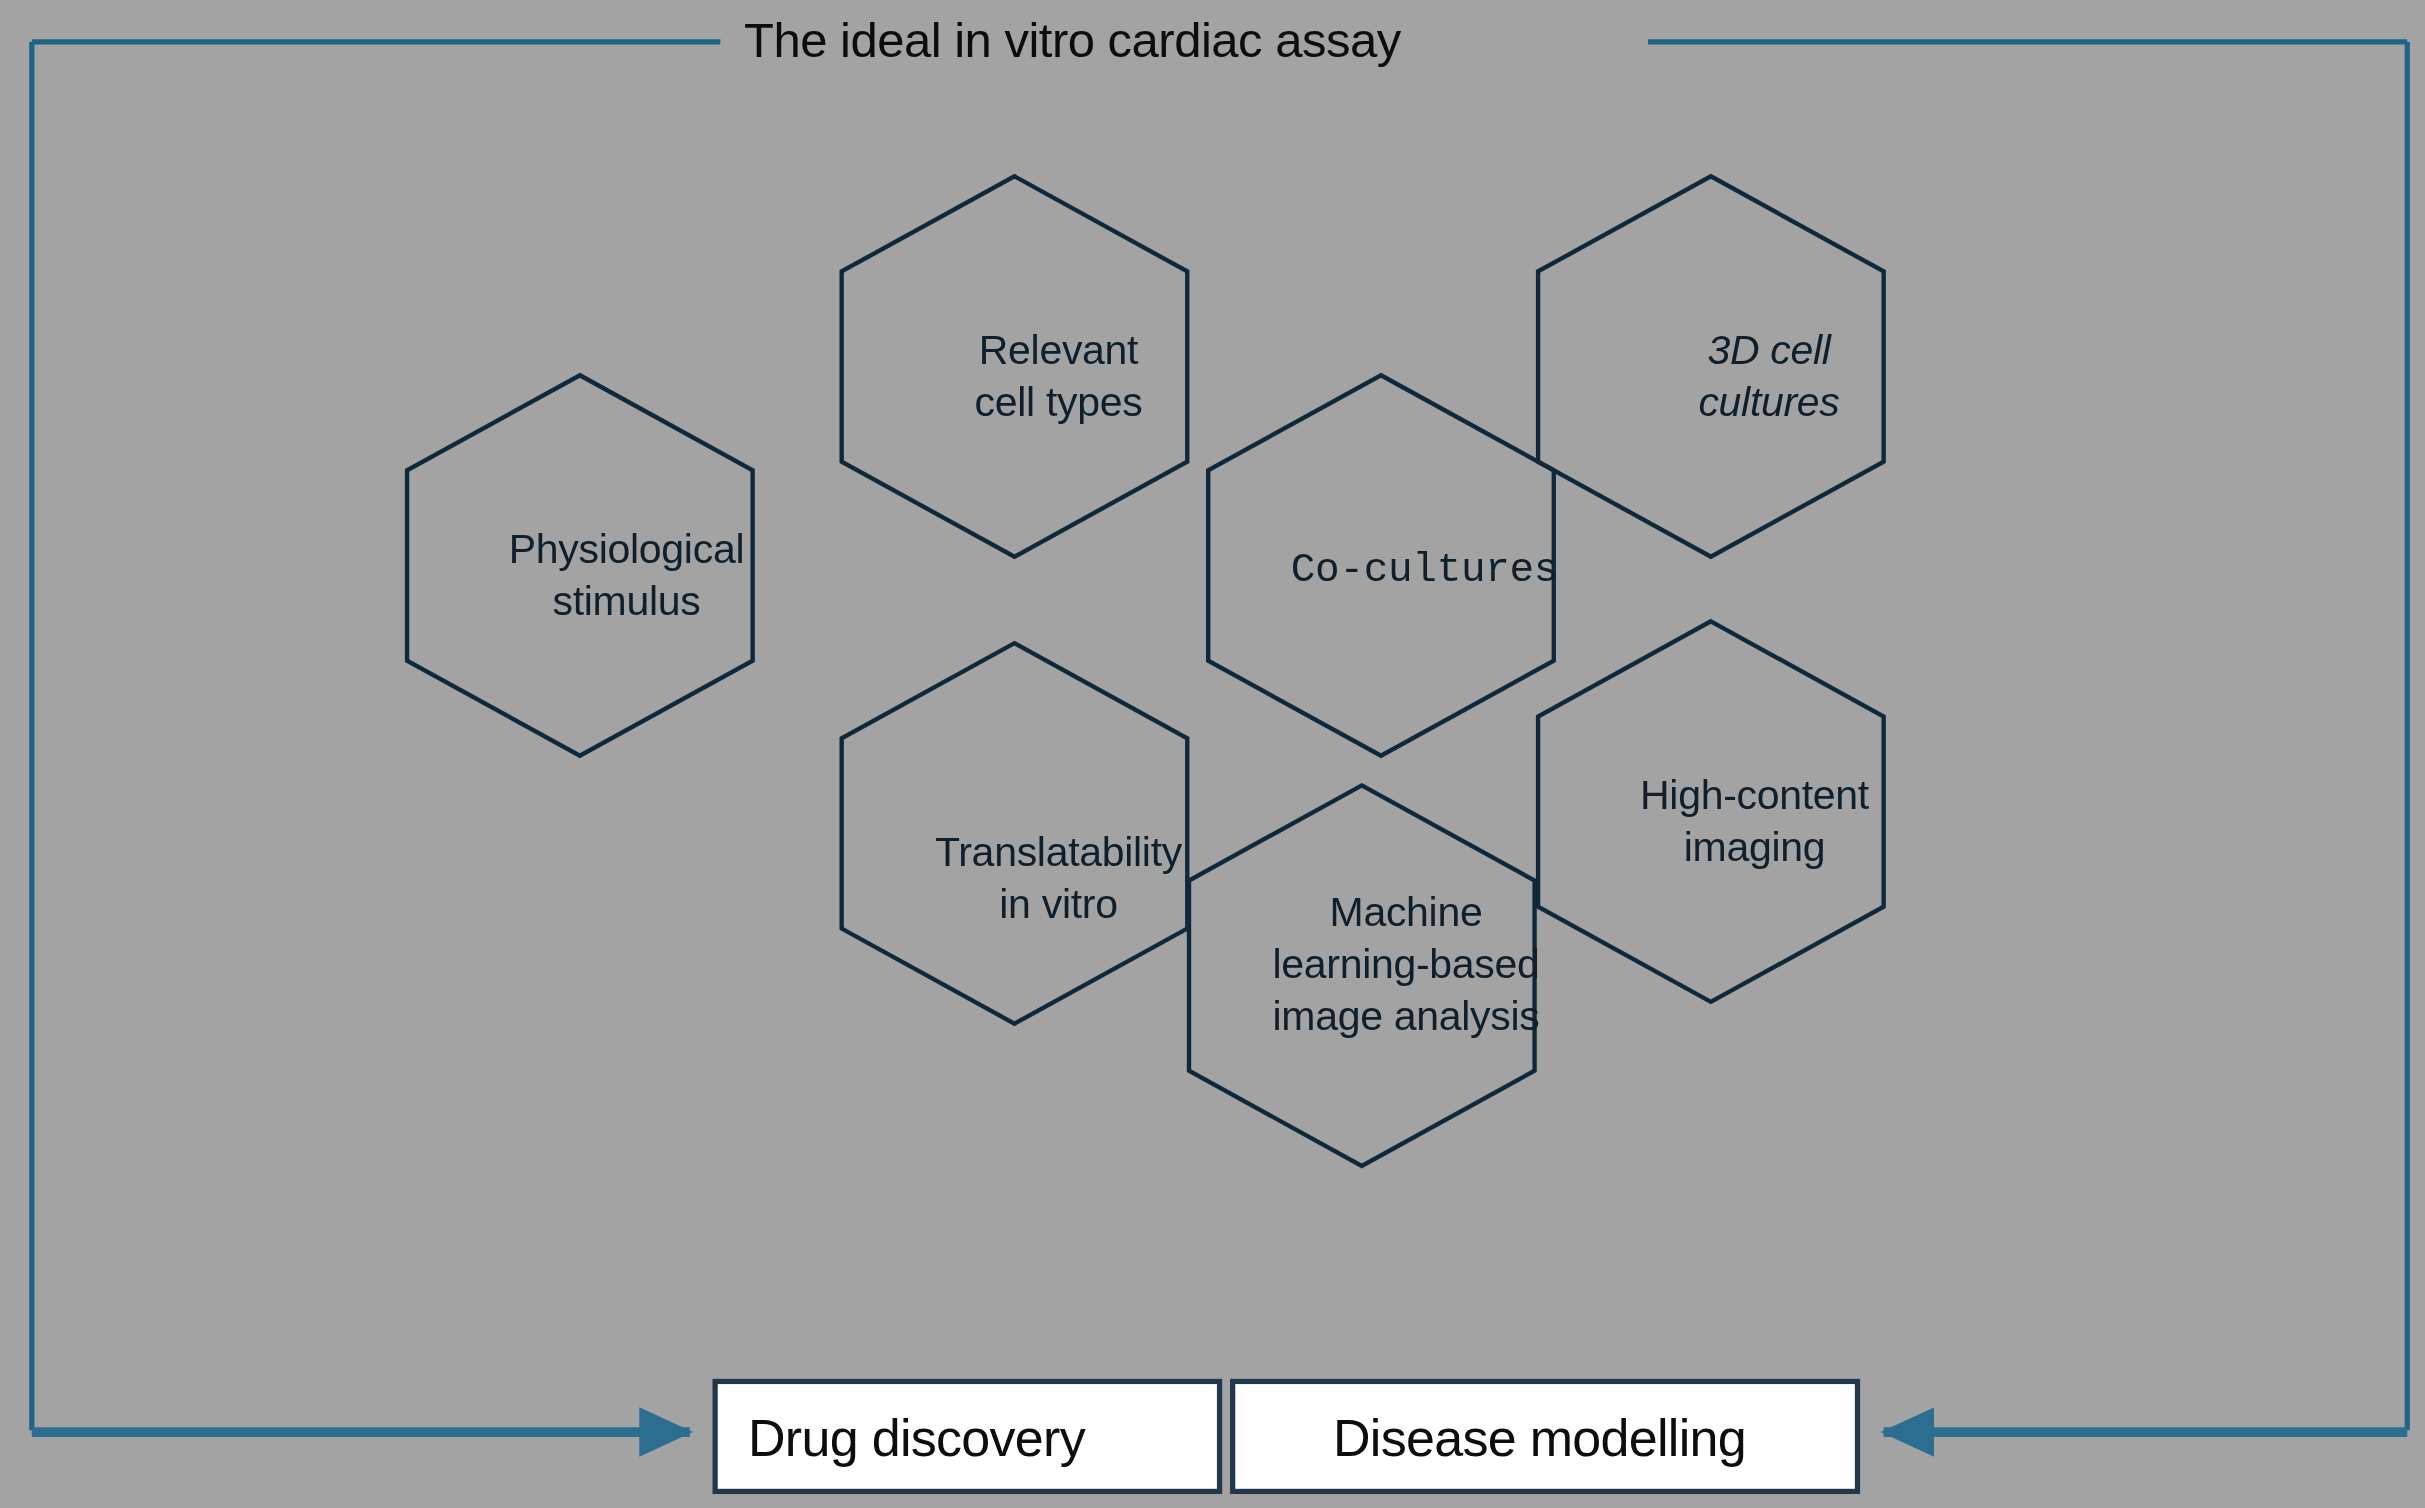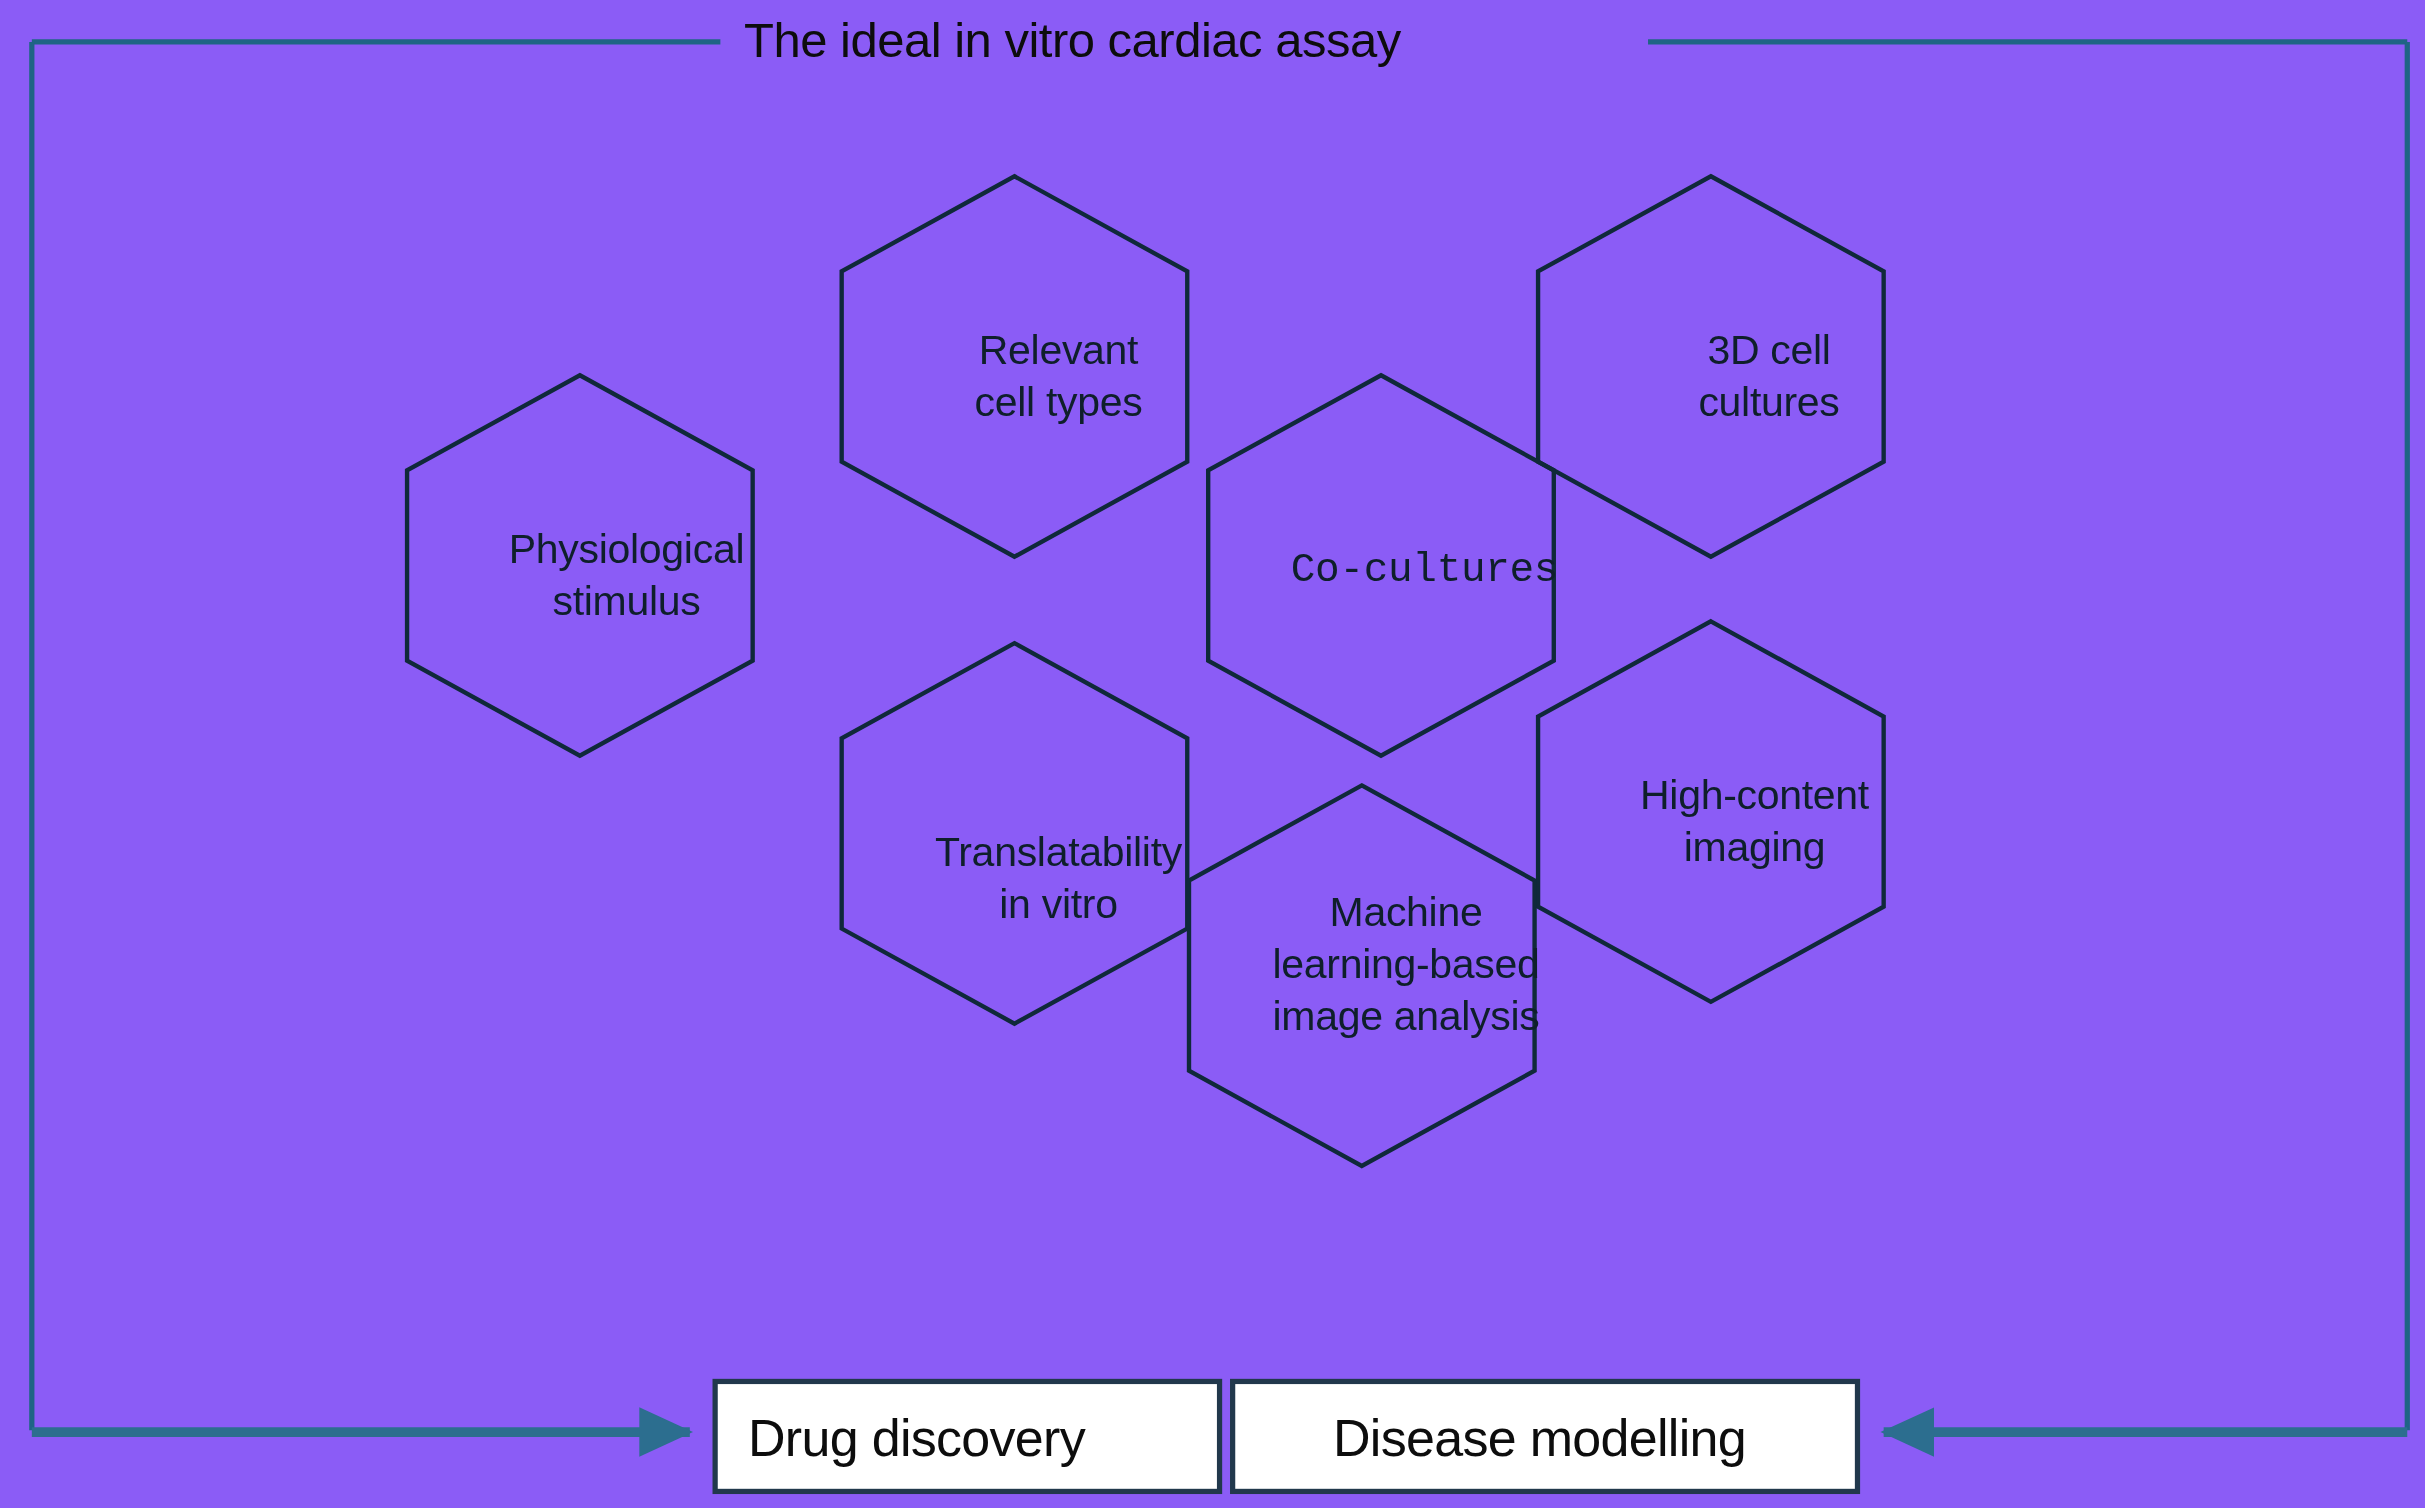--- a/index.html
+++ b/index.html
@@ -1,17 +1,17 @@
 <!DOCTYPE html>
 <html style="font-size:14px"><head>
 <meta charset="utf-8">
 <style>
   html,body{margin:0;padding:0;background:#ffffff;}
   body{width:2426px;height:1508px;overflow:hidden;font-family:"Liberation Sans",sans-serif;}
-  #stage{position:relative;width:2426px;height:1508px;background:#8b5cf6;}
+  #stage{position:relative;width:2426px;height:1508px;background:#a3a3a3;}
   svg{position:absolute;left:0;top:0;width:2426px;height:1508px;}
   .hexlabel{
     position:absolute;
     text-align:center;
     color:#0f1f2b;
     font-family:"Liberation Sans",sans-serif;
     font-size:41px;
     line-height:1.27;
     letter-spacing:-0.3px;
     white-space:pre-line;
@@ -91,21 +91,21 @@
   </svg>
 
   <div class="frametitle" style="left:744px; top:12.2px;">The ideal in vitro cardiac assay</div>
 
   <div class="hexlabel" style="left:405px; top:523px; width:355px;">Physiological
 stimulus</div>
 
   <div class="hexlabel" style="left:840px; top:324px; width:349px;">Relevant
 cell types</div>
 
-  <div class="hexlabel" style="left:1536px; top:324px; width:378px;">3D cell
+  <div class="hexlabel" style="left:1536px; top:324px; width:378px;font-style:italic;">3D cell
 cultures</div>
 
   <div class="hexlabel" style="left:1206px; top:544px; width:349px;font-family:Liberation Mono, monospace;">Co-cultures</div>
 
   <div class="hexlabel" style="left:831px; top:826px; width:367px;">Translatability
 in vitro</div>
 
   <div class="hexlabel" style="left:1177px; top:886px; width:370px;">Machine
 learning-based
 image analysis</div>

